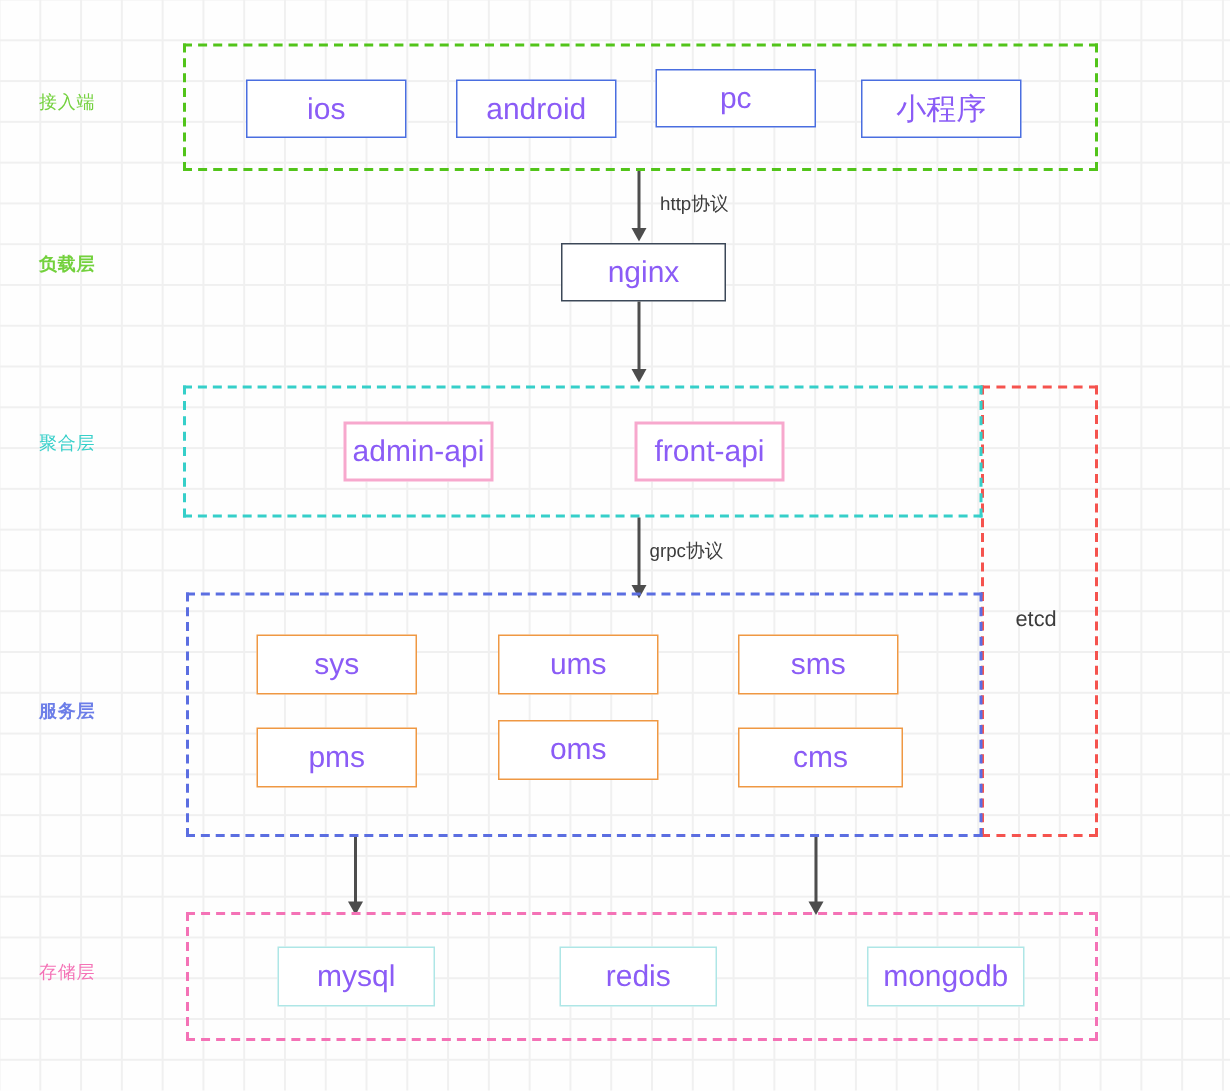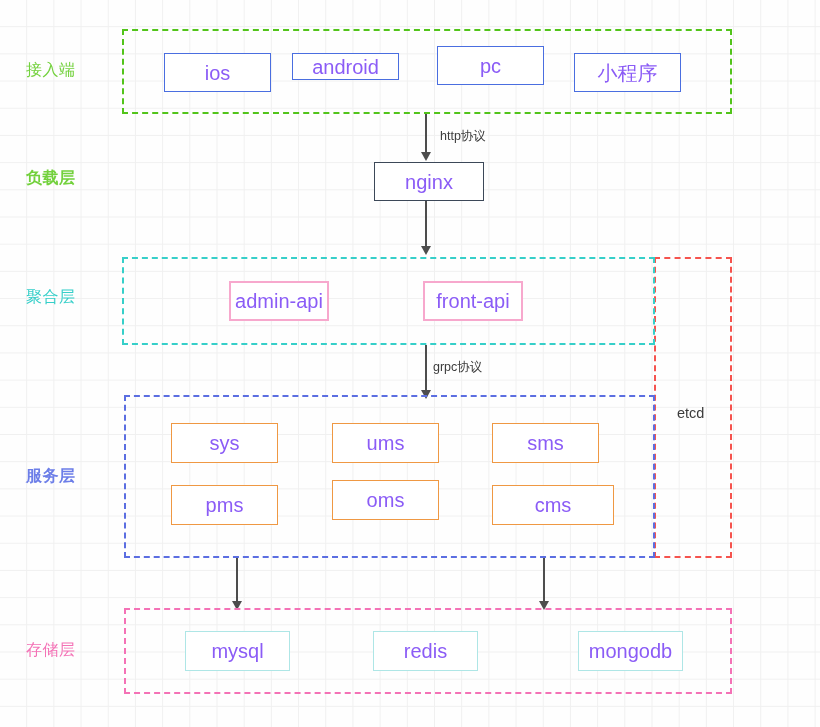--- a/index.html
+++ b/index.html
@@ -21,21 +21,21 @@
     background-image:
       linear-gradient(to right, #f0f0f0 1px, transparent 1px),
       linear-gradient(to bottom, #f0f0f0 1px, transparent 1px);
     background-size: 27.2px 27.2px;
     background-position: -1px -1px;
   }
 
   
   .layer-label {
     position: absolute;
-    font-size: 16px;
+    font-size: 12px;
     line-height: 1;
     white-space: nowrap;
     letter-spacing: 0.5px;
   }
 
   
   .group {
     position: absolute;
     box-sizing: border-box;
     background: transparent;
@@ -97,21 +97,21 @@
 
   <div class="layer-label" style="left:26px; top:289px; color:#36cfc9;">聚合层</div>
 
   <div class="layer-label" style="left:26px; top:468px; color:#6c7ee8;font-weight:bold;">服务层</div>
 
   <div class="layer-label" style="left:26px; top:642px; color:#f472b6;">存储层</div>
 
   <div class="group" style="left:122px; top:29px; width:610px; height:85px; border:2.5px dashed #52c41a;"></div>
 
   <div class="node" style="left:164px; top:53px; width:107px; height:39px; border:1.6px solid #4a6ee0;">ios</div>
-  <div class="node" style="left:292px; top:53px; width:107px; height:27px; border:1.6px solid #4a6ee0;">android</div>
+  <div class="node" style="left:304px; top:53px; width:107px; height:39px; border:1.6px solid #4a6ee0;">android</div>
   <div class="node" style="left:437px; top:46px; width:107px; height:39px; border:1.6px solid #4a6ee0;">pc</div>
   <div class="node" style="left:574px; top:53px; width:107px; height:39px; border:1.6px solid #4a6ee0;">小程序</div>
 
   <div class="conn-line" style="left:425px; top:114px; height:39px;"></div>
   <div class="conn-head" style="left:421px; top:152px;"></div>
   <div class="conn-label" style="left:440px; top:130px;">http协议</div>
 
   <div class="node" style="left:374px; top:162px; width:110px; height:39px; border:1.8px solid #3c4858;text-align:center;">nginx</div>
 
   <div class="conn-line" style="left:425px; top:201px; height:47px;"></div>
@@ -130,21 +130,21 @@
   <div class="conn-label" style="left:433px; top:361px;">grpc协议</div>
 
   <div class="group" style="left:124px; top:395px; width:531px; height:163px; border:2.5px dashed #5b6ee1;"></div>
 
   <div class="node" style="left:171px; top:423px; width:107px; height:40px; border:1.8px solid #ef9843;">sys</div>
   <div class="node" style="left:332px; top:423px; width:107px; height:40px; border:1.8px solid #ef9843;">ums</div>
   <div class="node" style="left:492px; top:423px; width:107px; height:40px; border:1.8px solid #ef9843;">sms</div>
 
   <div class="node" style="left:171px; top:485px; width:107px; height:40px; border:1.8px solid #ef9843;">pms</div>
   <div class="node" style="left:332px; top:480px; width:107px; height:40px; border:1.8px solid #ef9843;">oms</div>
-  <div class="node" style="left:492px; top:485px; width:122px; height:40px; border:1.8px solid #ef9843;">cms</div>
+  <div class="node" style="left:492px; top:485px; width:110px; height:40px; border:1.8px solid #ef9843;">cms</div>
 
   <div class="conn-line" style="left:236px; top:558px; height:45px;"></div>
   <div class="conn-head" style="left:232px; top:601px;"></div>
 
   <div class="conn-line" style="left:543px; top:558px; height:45px;"></div>
   <div class="conn-head" style="left:539px; top:601px;"></div>
 
   <div class="group" style="left:124px; top:608px; width:608px; height:86px; border:2.5px dashed #f472b6;"></div>
 
   <div class="node" style="left:185px; top:631px; width:105px; height:40px; border:1.6px solid #aee6e6;">mysql</div>

